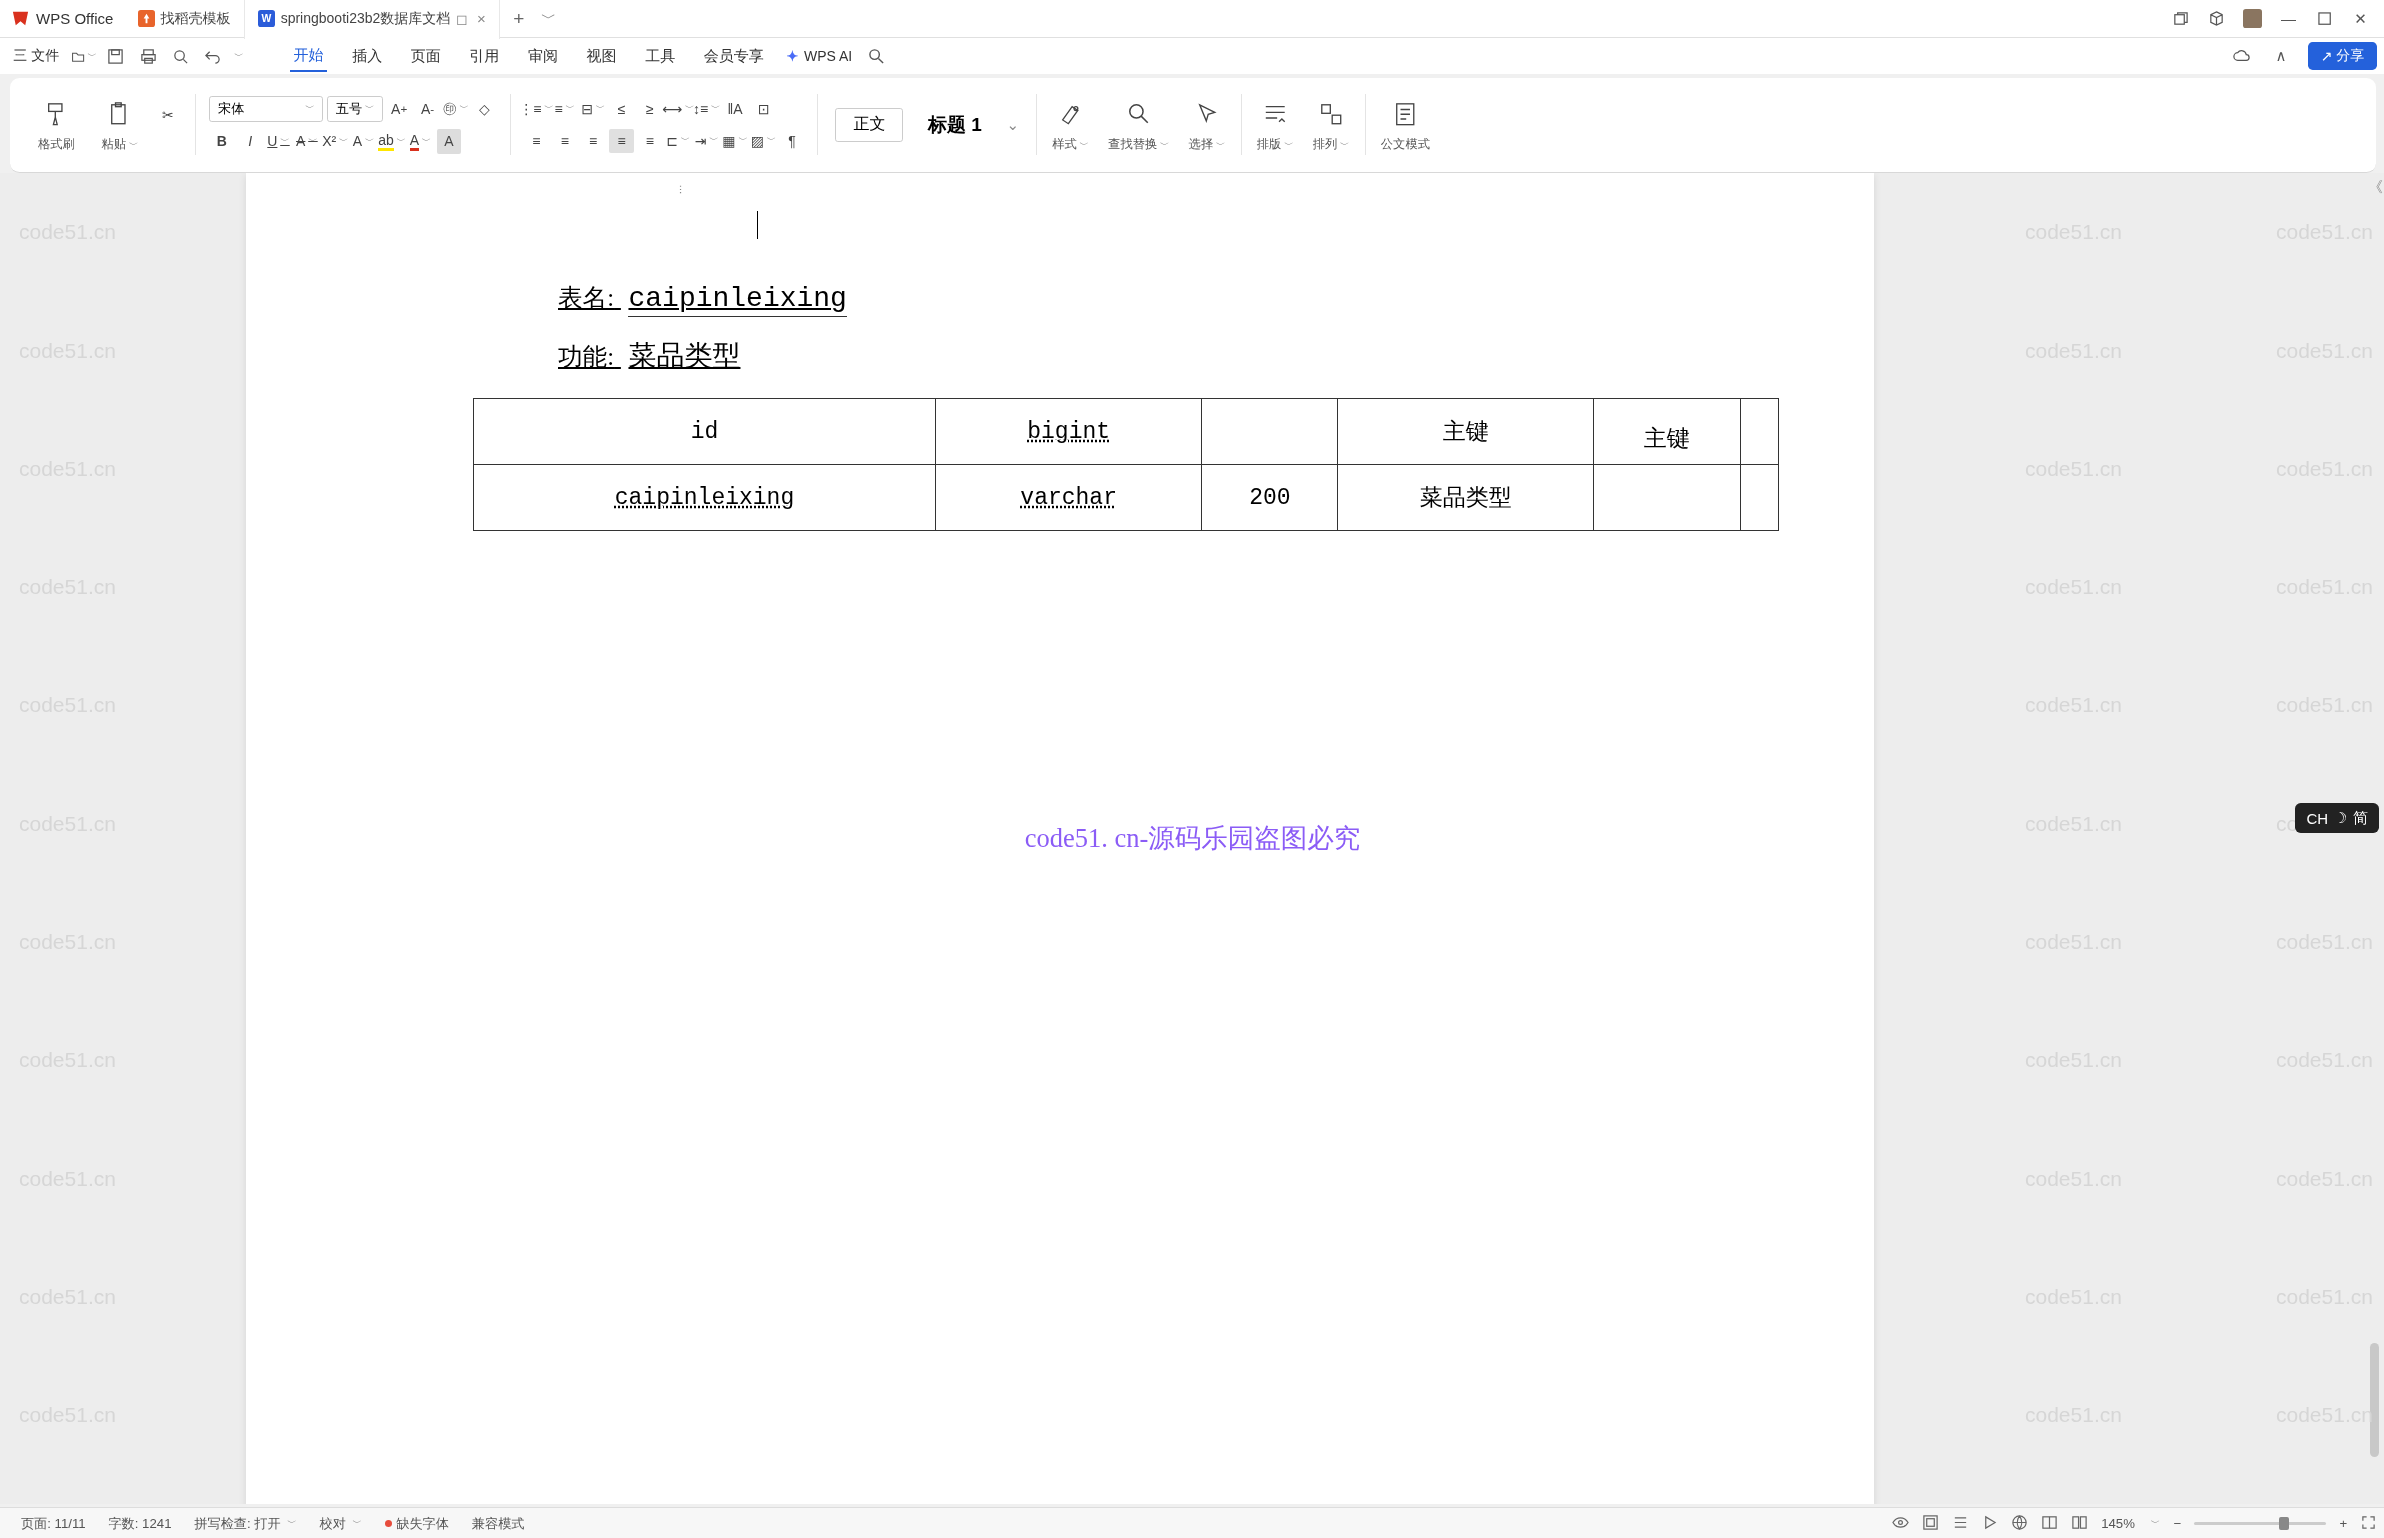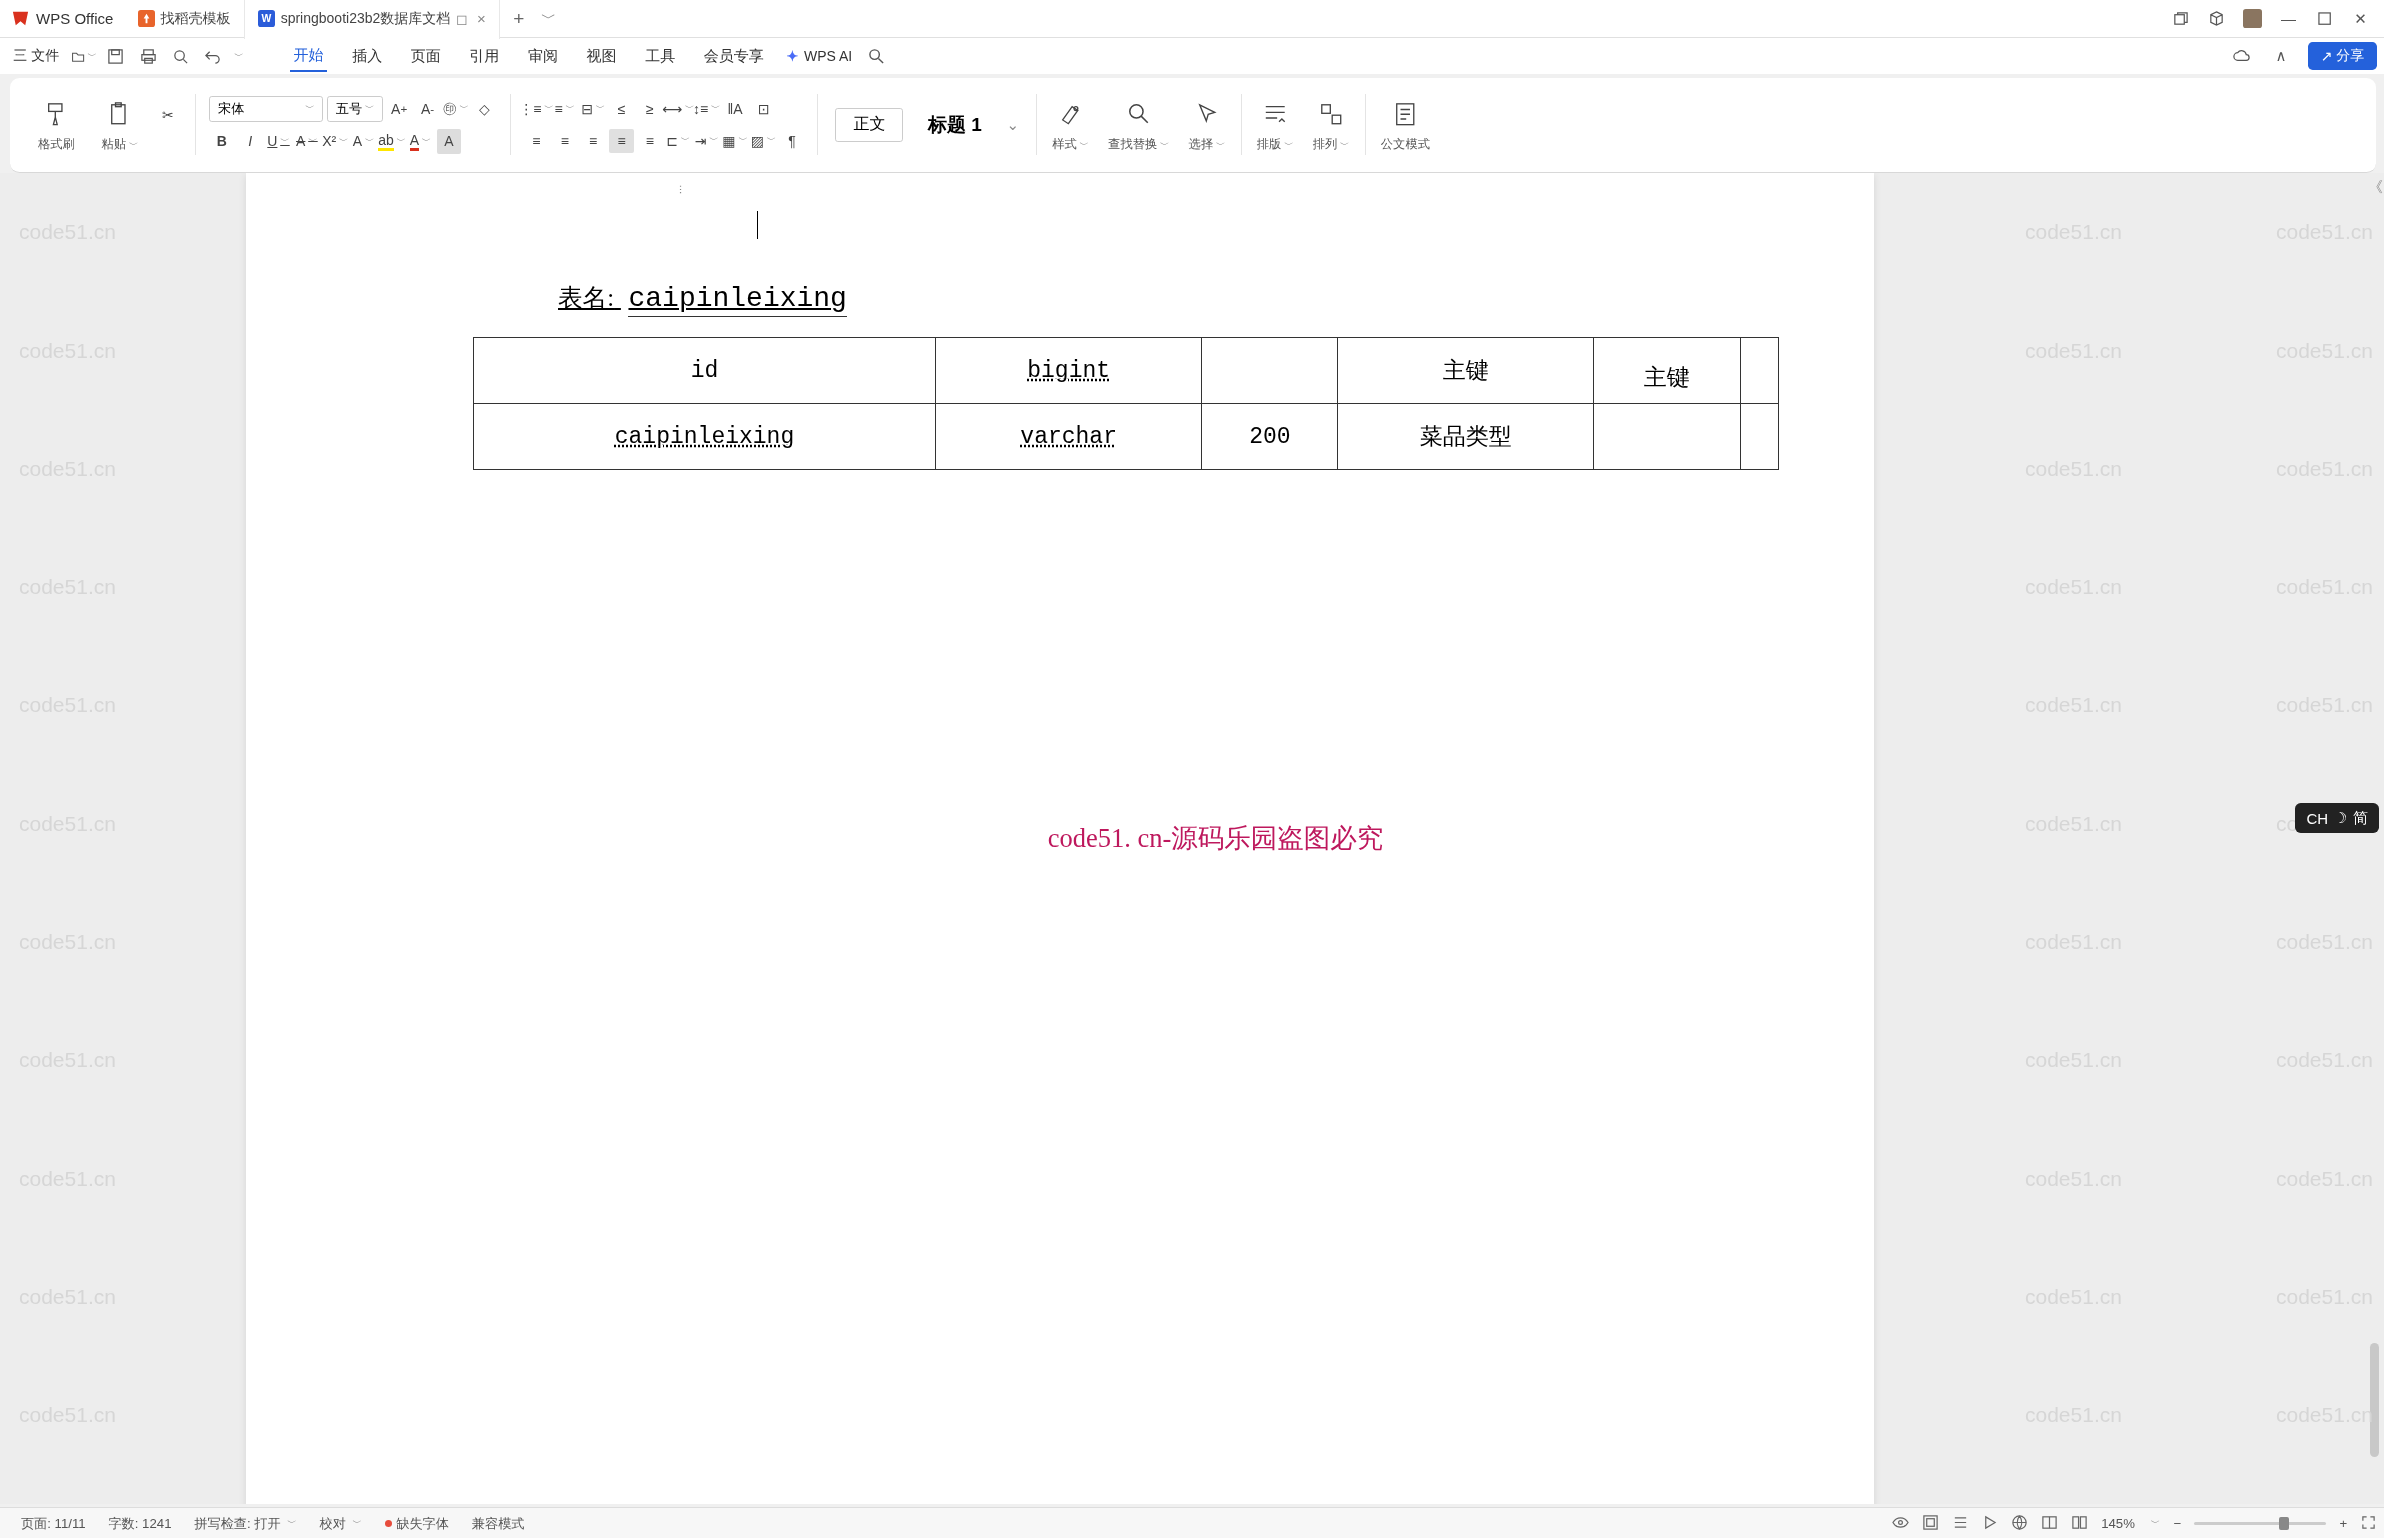--- a/index.html
+++ b/index.html
@@ -43,21 +43,21 @@
 .fmt-btn { width: 24.6px; height: 24.6px; display: flex; align-items: center; justify-content: center; color: #444; font-size: 14px; }
 .fmt-row { display: flex; gap: 3.8px; align-items: center; }
 .style-box { border: 0.9px solid #ccc; border-radius: 2.8px; padding: 5.7px 17px; font-size: 16px; background: #fff; }
 .style-heading { font-size: 19px; font-weight: bold; padding: 5.7px 11.4px; }
 .ribbon-stack { display: flex; flex-direction: column; align-items: center; gap: 2.8px; padding: 0 9.5px; }
 
 
 .doc-area { position: relative; background: #ededed; height: calc(100% - 38px - 36px - 102px - 32px); overflow: hidden; }
 .watermark-layer { position: absolute; inset: 0; pointer-events: none; z-index: 1; }
 .watermark { position: absolute; color: #d6d6d6; font-size: 21px; }
-.center-wm { position: absolute; color: #be185d; font-size: 26.5px; font-family: "SimSun", serif; z-index: 5; top: 50%; left: 50%; transform: translate(-50%, -50%); margin-left: 23px; }
+.center-wm { position: absolute; color: #8b5cf6; font-size: 26.5px; font-family: "SimSun", serif; z-index: 5; top: 50%; left: 50%; transform: translate(-50%, -50%); }
 .page { position: absolute; left: 246px; top: 0; width: 1628px; height: 1344px; background: #fff; box-shadow: 0 1.9px 7.6px rgba(0,0,0,0.1); z-index: 2; }
 .page-content { padding: 57px 227px 38px 227px; font-family: "SimSun", serif; }
 .doc-line { font-size: 24.6px; margin: 13.2px 0 23px 85px; text-decoration: underline; }
 .doc-label { font-family: "SimSun", serif; }
 .doc-value { font-family: "Courier New", monospace; font-size: 28px; border-bottom: 0.9px solid #333; padding-bottom: 1.9px; margin-left: 7.6px; }
 .doc-value-cn { font-family: "SimSun", serif; font-size: 28px; margin-left: 7.6px; }
 
 table.db-table { border-collapse: collapse; width: 1306px; margin-left: 0; margin-top: 9.5px; }
 table.db-table th, table.db-table td { border: 1.4px solid #333; padding: 17px 7.6px; text-align: center; font-size: 23px; font-family: "SimSun", serif; vertical-align: middle; }
 table.db-table th { background: #d9d9d9; font-weight: normal; }
@@ -475,20 +475,24 @@
     </div>
   <div class="page">
     <span class="ruler-mark">⫶</span>
     <span class="cursor-mark"></span>
     <div class="page-content">
       <div style="height:38px"></div>
       <div class="doc-line">
         <span class="doc-label">表名:</span>
         <span class="doc-value">caipinleixing</span>
       </div>
+      <div class="doc-line">
+        <span class="doc-label">功能:</span>
+        <span class="doc-value-cn">菜品类型</span>
+      </div>
       <table class="db-table">
         <tbody>
         <tr>
           <td><span class="mono">id</span></td>
           <td><span class="mono" style="text-decoration:underline dotted">bigint</span></td>
           <td></td>
           <td>主键</td>
           <td style="vertical-align:bottom;padding-bottom:9.5px">主键</td>
           <td></td>
         </tr>

